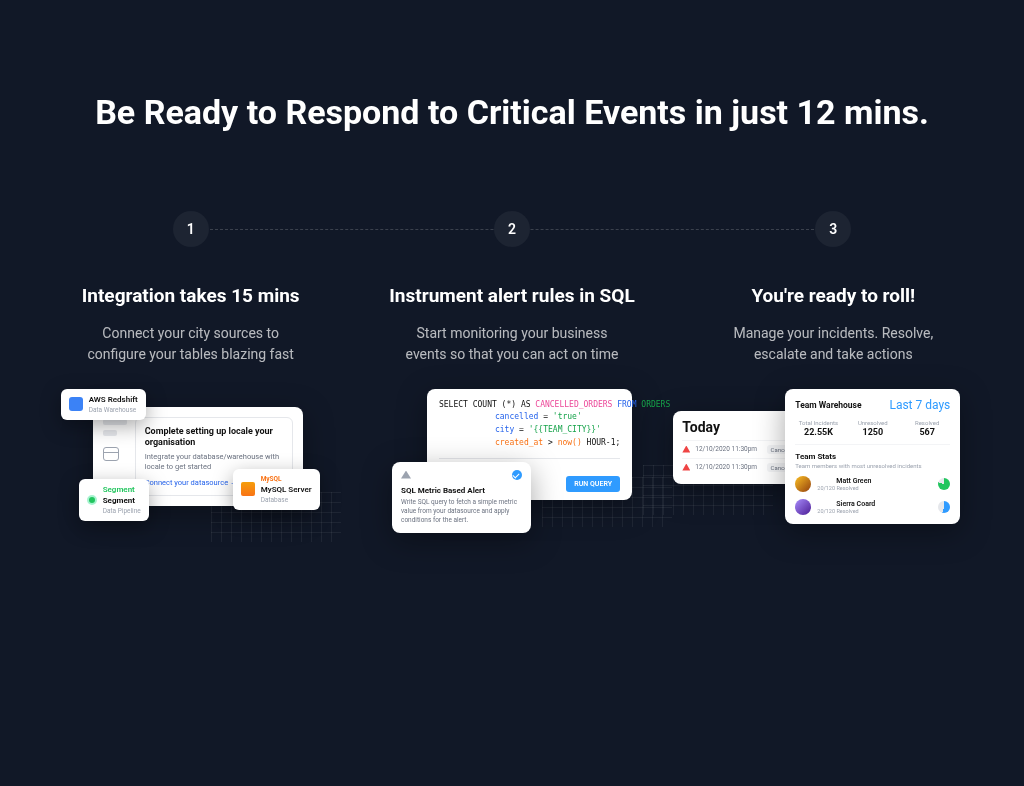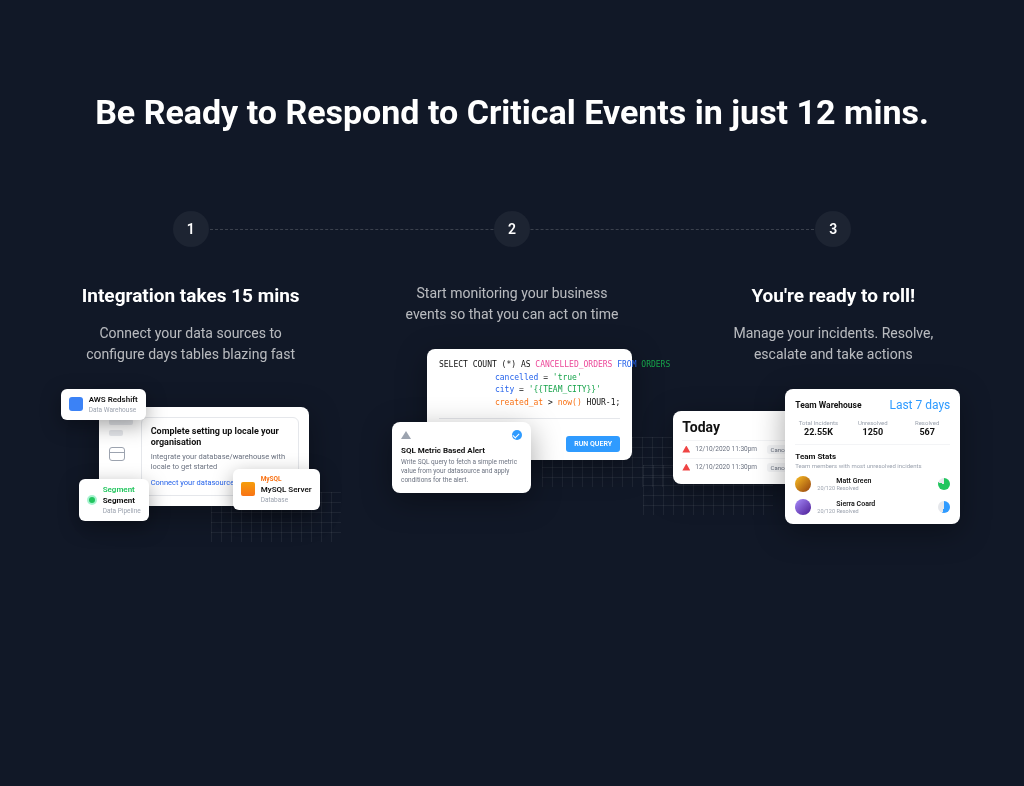--- a/index.html
+++ b/index.html
@@ -76,21 +76,21 @@
 
   
   .card {
     background: #fff;
     border-radius: 8px;
     box-shadow: 0 8px 30px rgba(0,0,0,0.35);
     position: absolute;
     color: #111;
   }
   .i1-main {
-    left: 48px; top: 10px;
+    left: 42px; top: 10px;
     width: 210px;
     display: flex;
     padding: 10px;
     gap: 8px;
   }
   .i1-side {
     width: 24px;
     display: flex;
     flex-direction: column;
     gap: 5px;
@@ -229,21 +229,21 @@
 
 <div class="container">
   <h1 class="headline">Be Ready to Respond to Critical Events in just 12 mins.</h1>
 
   <div class="steps-row">
     <div class="connector"></div>
 
     <div class="step">
       <div class="step-num">1</div>
       <div class="step-title">Integration takes 15 mins</div>
-      <div class="step-desc">Connect your data sources to configure days tables blazing fast</div>
+      <div class="step-desc">Connect your city sources to configure your tables blazing fast</div>
 
       <div class="illus">
         <div class="grid-bg"></div>
 
         <div class="card i1-main">
           <div class="i1-side">
             <div class="bar"></div>
               <div class="bar s"></div>
             <div class="db-ic"></div>
           </div>
@@ -277,20 +277,21 @@
             <div class="chip-s" style="color:#f97316;font-weight:700">MySQL</div>
             <div class="chip-t">MySQL Server</div>
             <div class="chip-s">Database</div>
           </div>
         </div>
       </div>
     </div>
 
     <div class="step">
       <div class="step-num">2</div>
+      <div class="step-title">Instrument alert rules in SQL</div>
       <div class="step-desc">Start monitoring your business events so that you can act on time</div>
 
       <div class="illus">
         <div class="grid-bg grid-bg2"></div>
 
         <div class="card i2-main">
           <div class="code">
             <div><span class="kw">SELECT COUNT (*)</span> <span class="kw">AS</span> <span class="c-pk">CANCELLED_ORDERS</span> <span class="c-bl">FROM</span> <span class="c-gn">ORDERS</span></div>
             <div><span class="pad"></span><span class="c-bl">cancelled</span> <span class="kw">=</span> <span class="c-gn">'true'</span></div>
             <div><span class="pad"></span><span class="c-bl">city</span> <span class="kw">=</span> <span class="c-gn">'{{TEAM_CITY}}'</span></div>

